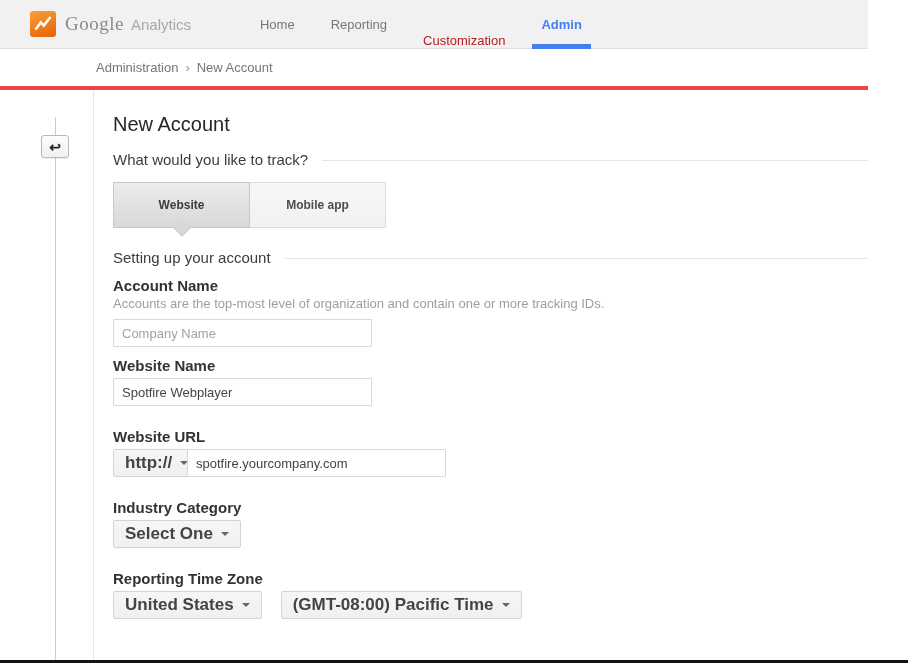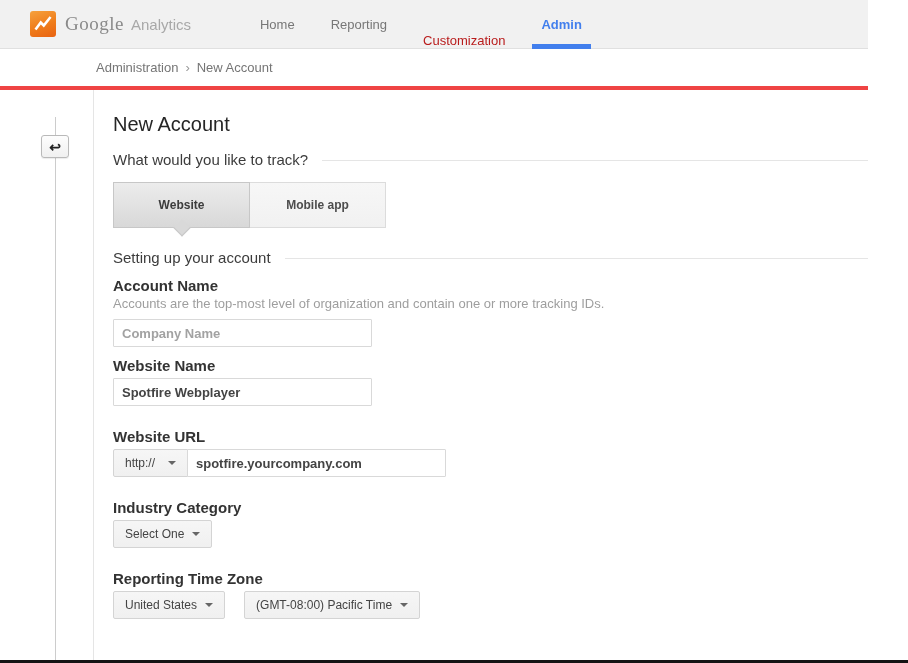--- a/index.html
+++ b/index.html
@@ -108,33 +108,33 @@
   
   .field-label { font-size: 15px; font-weight: bold; color: #333; line-height: 15px; }
   .lbl-account-name { margin-top: 11px; }
   .lbl-website-name { margin-top: 11px; }
   .lbl-website-url, .lbl-industry, .lbl-timezone { margin-top: 23px; }
   .field-help { font-size: 13px; color: #9e9e9e; line-height: 15px; margin-top: 3px; }
 
   input.text-input {
     width: 259px; height: 28px; border: 1px solid #d9d9d9; border-radius: 1px;
     padding: 0 8px; font-size: 13px; color: #444; background: #fff;
-    font-family: "Liberation Sans", sans-serif; outline: none; font-weight: bold;
+    font-family: "Liberation Sans", sans-serif; outline: none;
   }
   input.text-input::placeholder { color: #a2a2a2; opacity: 1; }
   .inp-account { margin-top: 8px; }
   .inp-website { margin-top: 5px; }
 
   .url-row { display: flex; margin-top: 5px; }
   .gbtn {
     display: inline-flex; align-items: center;
     height: 28px; padding: 0 11px;
     background: linear-gradient(#f6f6f6, #f0f0f0);
     border: 1px solid #d4d4d4; border-radius: 2px;
-    font-size: 12px; font-weight: normal; color: #444;
+    font-size: 17px; font-weight: bold; color: #444;
     cursor: pointer; white-space: nowrap;
     font-family: "Liberation Sans", sans-serif;
   }
   .caret {
     width: 0; height: 0; margin-left: 8px;
     border-left: 4px solid transparent; border-right: 4px solid transparent;
     border-top: 4px solid #666;
   }
   .scheme-btn { border-radius: 2px 0 0 2px; width: 75px; justify-content: space-between; }
   .url-input { width: 262px; margin-left: -1px; border-radius: 0 2px 2px 0; }

